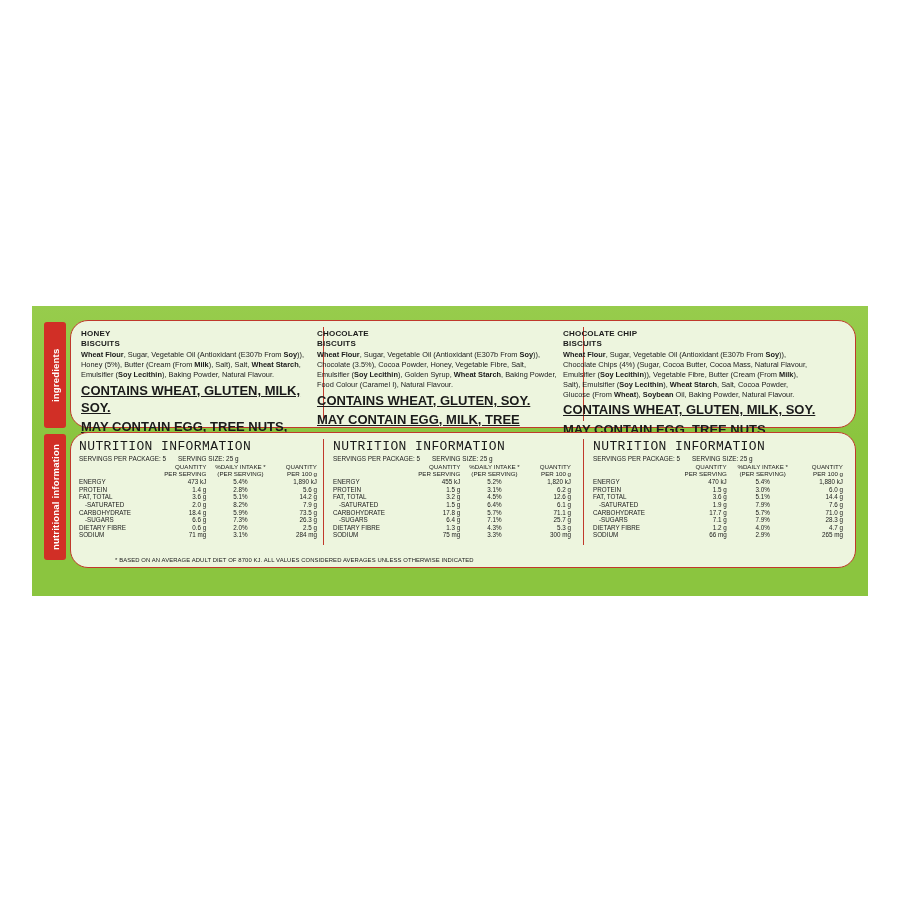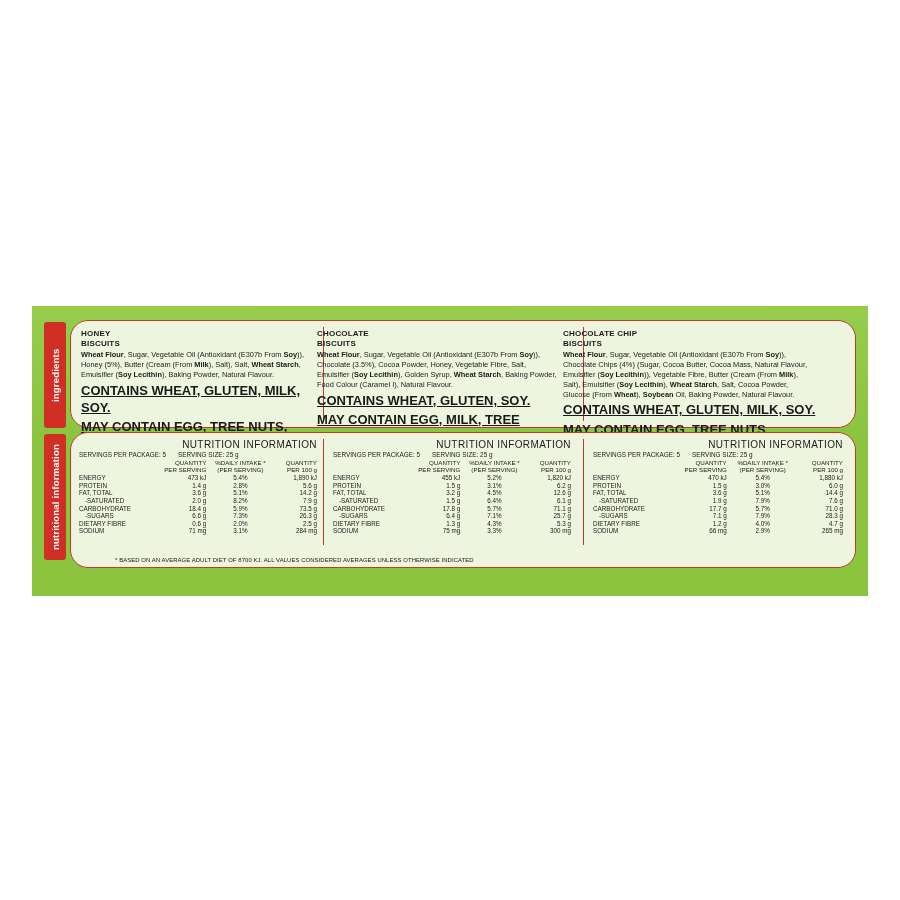--- a/index.html
+++ b/index.html
@@ -87,26 +87,27 @@
     text-decoration: underline;
   }
 
   .nut-col {
     position: absolute;
     top: 6px;
     font-size: 6.6px;
     color: #1a1a1a;
   }
   .nut-heading {
-    text-align: right;
-    font-size: 10px;
+    text-align: left;
+    font-size: 13px;
     letter-spacing: 0.4px;
     font-weight: normal;
     text-transform: uppercase;
     margin-bottom: 1px;
+    font-family: Liberation Mono, monospace;
   }
   .nut-sub {
     font-size: 6.4px;
     margin-bottom: 1px;
   }
   table.nut {
     border-collapse: collapse;
     width: 100%;
     font-size: 6.3px;
   }

